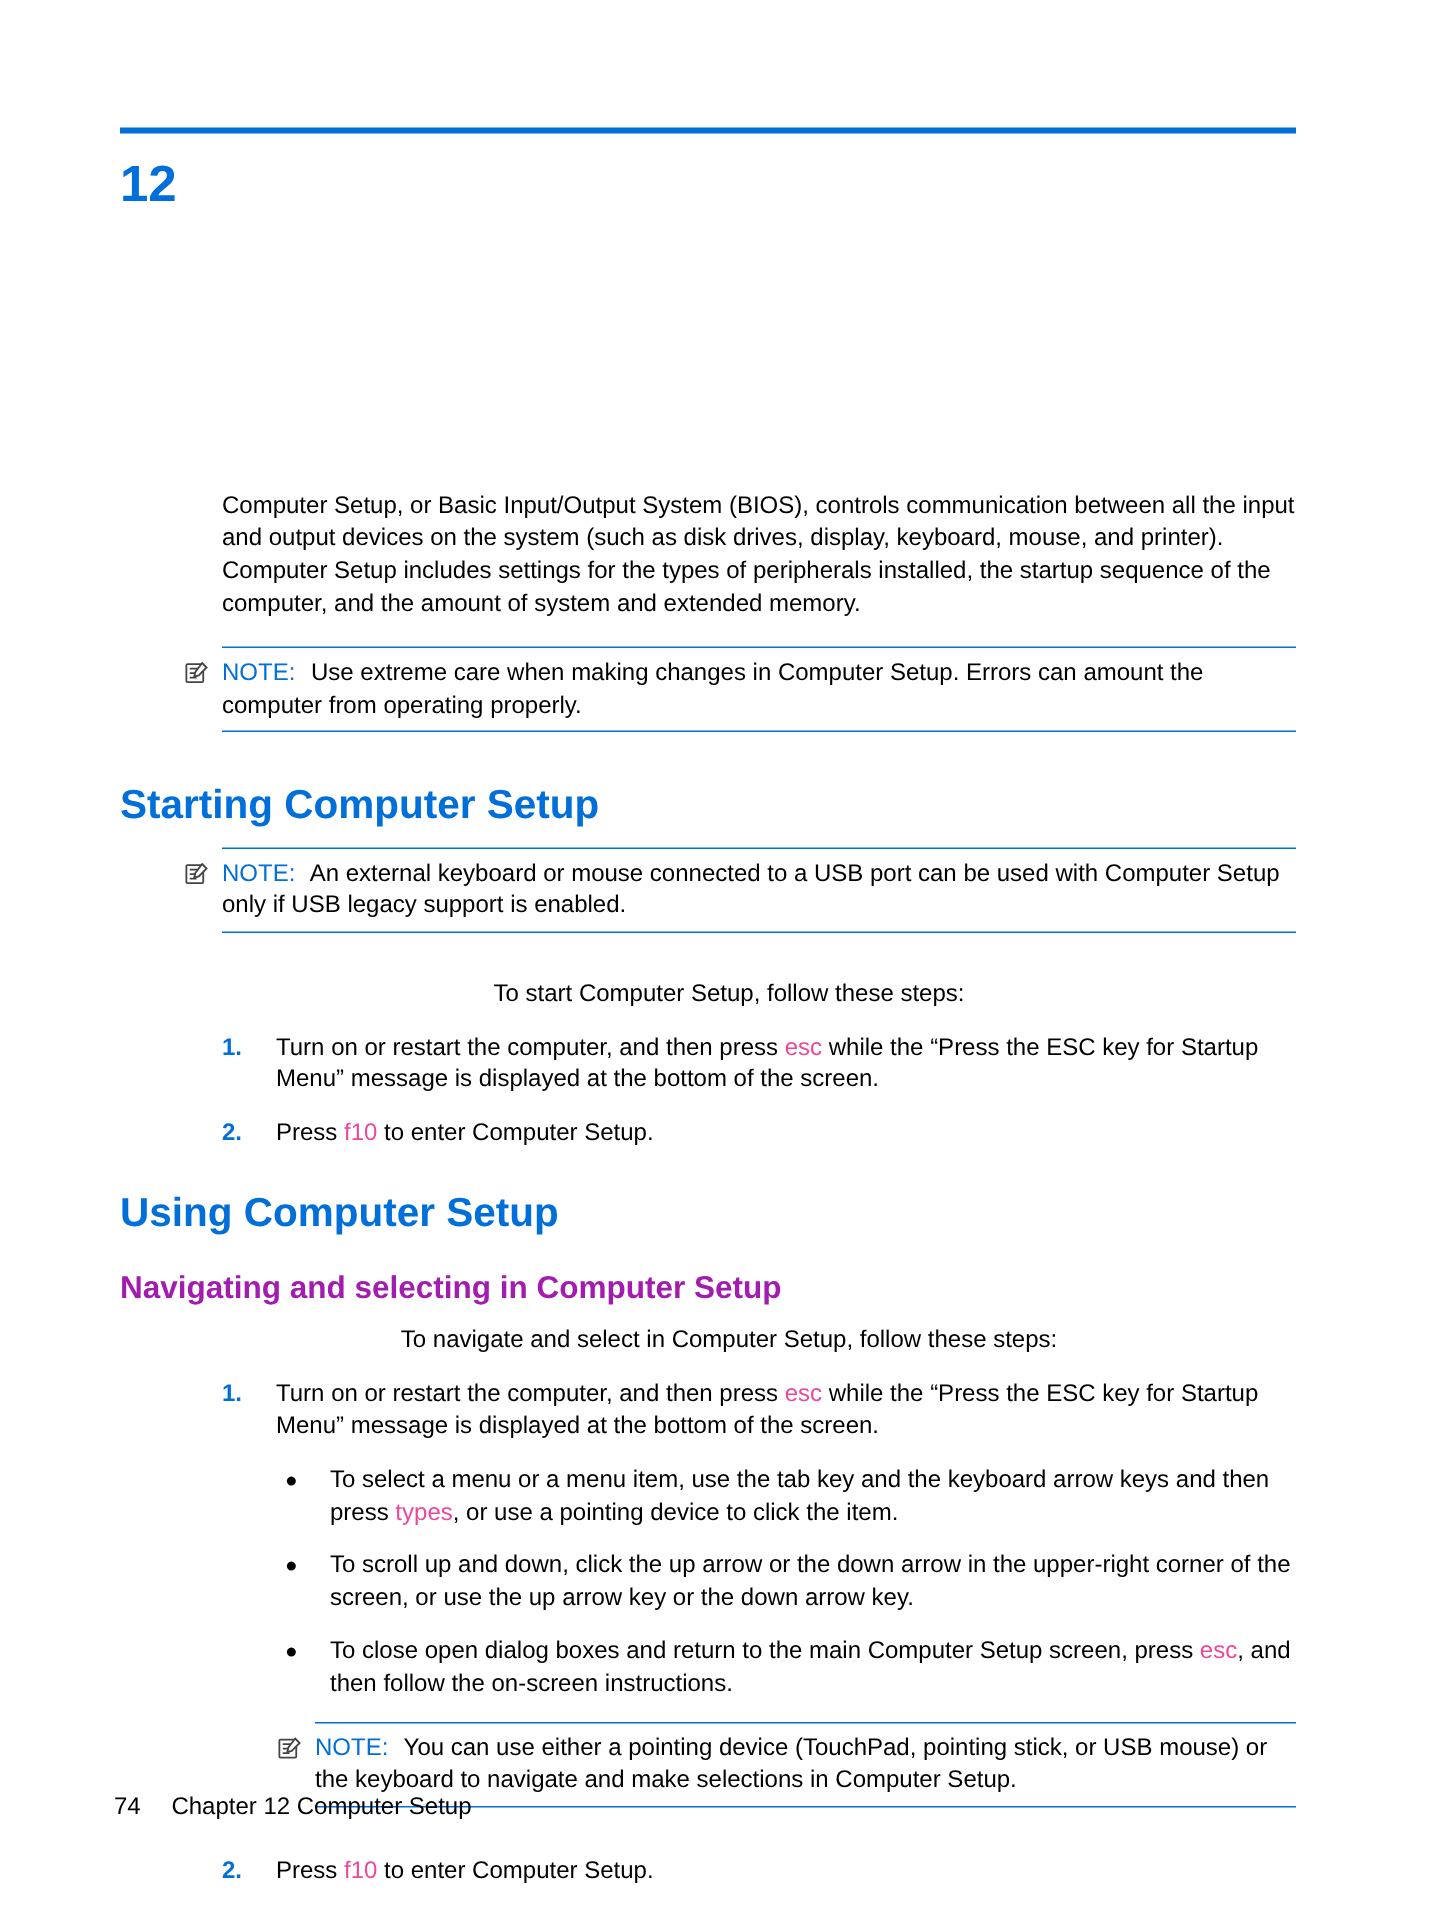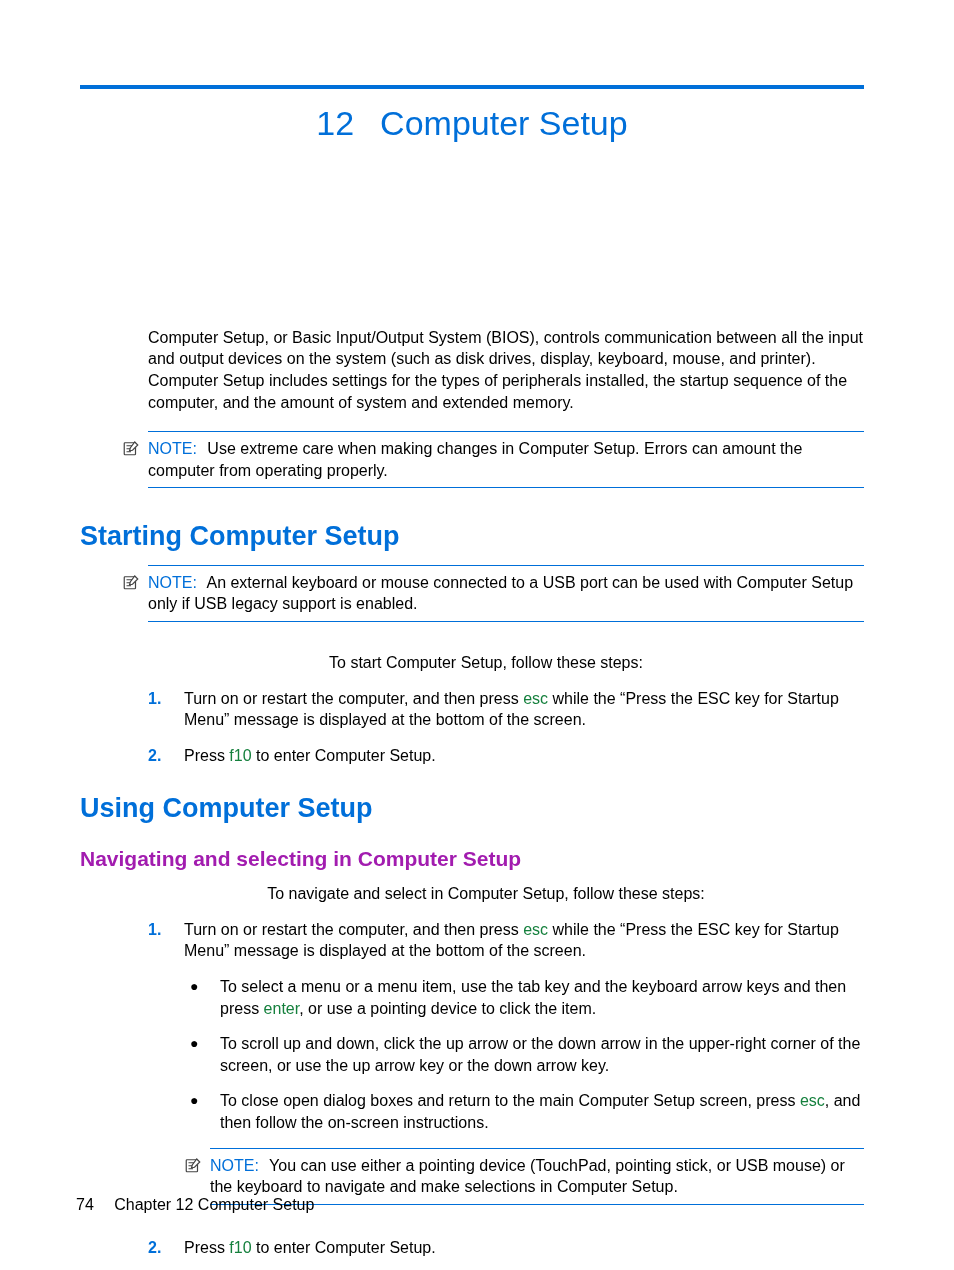--- a/index.html
+++ b/index.html
@@ -15,24 +15,23 @@
   }
   .chapter-rule {
     height: 4px;
     background: #006fd9;
     margin-bottom: 12px;
   }
   .chapter-title {
     display: flex;
     gap: 26px;
     color: #006fd9;
-    font-weight: normal;
+    font-weight: bold;
     font-size: 34px;
     margin-bottom: 180px;
-    justify-content: center;
   }
   .intro-para {
     margin-left: 68px;
     margin-bottom: 18px;
   }
   .note-block {
     margin-left: 42px;
     display: flex;
     align-items: flex-start;
     gap: 8px;
@@ -97,21 +96,21 @@
     gap: 18px;
     margin-bottom: 14px;
     margin-left: 6px;
   }
   .bullet-dot {
     flex: 0 0 12px;
     font-size: 14px;
     line-height: 20px;
   }
   .bullet-body { flex: 1; }
-  .key { color: #15803d; }
+  .key { color: #ec4899; }
   .footer {
     position: absolute;
     left: 76px;
     bottom: 54px;
     font-size: 16px;
   }
   .footer .pg { margin-right: 16px; }
   .inner-note {
     margin-left: 0;
     display: flex;
@@ -119,21 +118,20 @@
     margin-bottom: 18px;
     margin-top: 6px;
   }
 </style>
 </head>
 <body>
 
 <div class="chapter-rule"></div>
 <div class="chapter-title">
   <span>12</span>
-  <span>Computer Setup</span>
 </div>
 
 <p class="intro-para">Computer Setup, or Basic Input/Output System (BIOS), controls communication between all the input and output devices on the system (such as disk drives, display, keyboard, mouse, and printer). Computer Setup includes settings for the types of peripherals installed, the startup sequence of the computer, and the amount of system and extended memory.</p>
 
 <div class="note-block">
   <span class="note-icon">
     <svg viewBox="0 0 24 24" width="18" height="18" fill="none" stroke="currentColor" stroke-width="1.6">
       <rect x="3" y="5" width="15" height="16" rx="1"></rect>
       <path d="M6 9h9M6 13h9M6 17h6"></path>
       <path d="M17 4l4 4-7 7-4 1 1-4 6-8z" fill="#fff"></path>
@@ -187,21 +185,21 @@
   <li>
     <span class="step-num">1.</span>
     <div class="step-body">
       <span>
         <span>Turn on or restart the computer, and then press </span><span class="key">esc</span><span> while the “Press the ESC key for Startup Menu” message is displayed at the bottom of the screen.</span>
       </span>
       <ul class="bullets">
         <li>
           <span class="bullet-dot">●</span>
           <span class="bullet-body">
-            <span>To select a menu or a menu item, use the tab key and the keyboard arrow keys and then press </span><span class="key">enter</span><span>, or use a pointing device to click the item.</span>
+            <span>To select a menu or a menu item, use the tab key and the keyboard arrow keys and then press </span><span class="key">types</span><span>, or use a pointing device to click the item.</span>
           </span>
         </li>
         <li>
           <span class="bullet-dot">●</span>
           <span class="bullet-body">
             <span>To scroll up and down, click the up arrow or the down arrow in the upper-right corner of the screen, or use the up arrow key or the down arrow key.</span>
           </span>
         </li>
         <li>
           <span class="bullet-dot">●</span>

